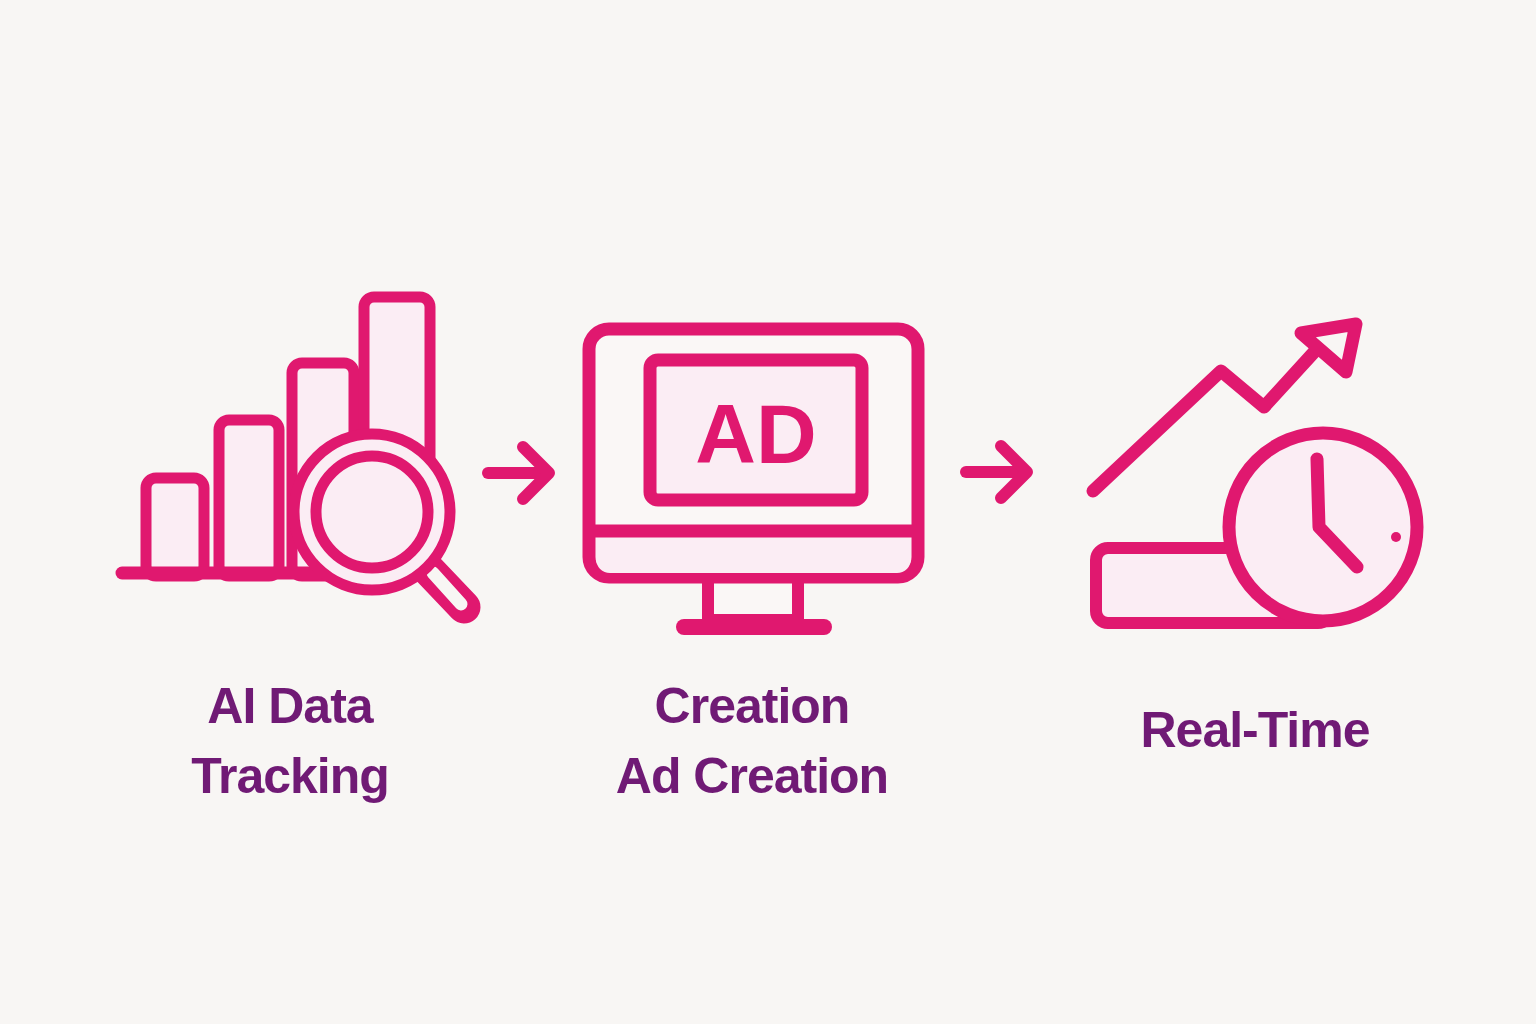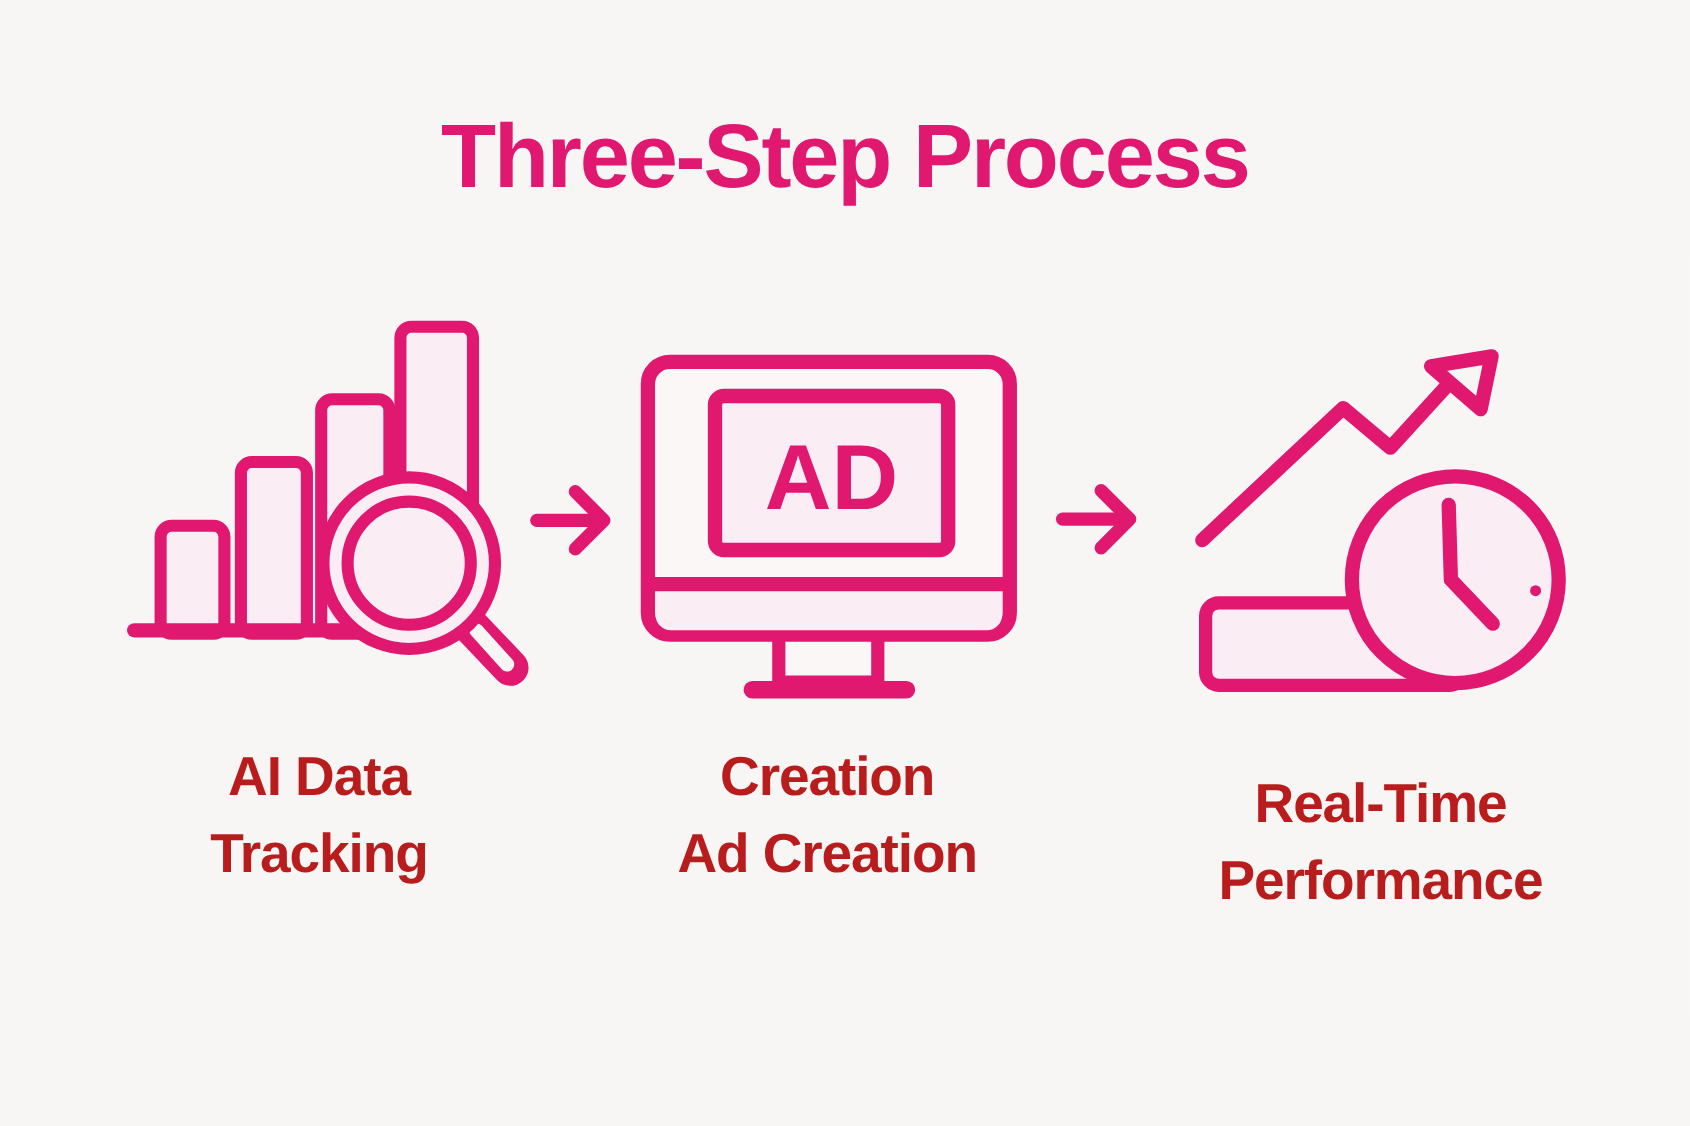--- a/index.html
+++ b/index.html
@@ -20,21 +20,21 @@
     color:#E0186F;
     line-height:1.05;
   }
   .step-label{
     position:absolute;
     top:671px;
     text-align:center;
     font-size:50px;
     font-weight:700;
     letter-spacing:-1px;
-    color:#b91c1c;
+    color:#701a75;
     line-height:70px;
   }
   .step-label .line{white-space:nowrap;}
   .icon-svg{position:absolute;display:block;}
   
   .st{stroke:#E0186F;stroke-width:12;fill:none;stroke-linecap:round;stroke-linejoin:round;}
   .st11{stroke:#E0186F;stroke-width:11;fill:none;stroke-linecap:round;stroke-linejoin:round;}
   .st13{stroke:#E0186F;stroke-width:13;fill:none;stroke-linecap:round;stroke-linejoin:round;}
   .fill-light{fill:#FBEDF4;}
   .fill-screen{fill:#FAF7F6;}
@@ -45,21 +45,20 @@
     font-weight:700;
     font-size:84px;
     fill:#E0186F;
   }
 </style>
 </head>
 <body>
 
 <div class="canvas">
 
-  <div class="title">Three-Step Process</div>
 
   <svg class="icon-svg" style="left:105px;top:280px;" width="400" height="360" viewBox="105 280 400 360">
     <g>
       <rect class="st11 fill-light" x="146" y="478" width="58" height="98" rx="10"></rect>
       <rect class="st11 fill-light" x="219" y="420" width="60" height="156" rx="10"></rect>
       <rect class="st11 fill-light" x="292" y="363" width="62" height="213" rx="10"></rect>
       <rect class="st11 fill-light" x="364" y="297" width="66" height="279" rx="10"></rect>
     </g>
     <line class="st13" x1="122" y1="573" x2="400" y2="573"></line>
     <g>
@@ -104,16 +103,15 @@
     <div class="line">Tracking</div>
   </div>
 
   <div class="step-label" style="left:552px;width:400px;">
     <div class="line">Creation</div>
     <div class="line">Ad Creation</div>
   </div>
 
   <div class="step-label" style="left:1055px;width:400px;margin-top:24px;">
     <div class="line">Real-Time</div>
-    <div class="line">Performance</div>
   </div>
 
 </div>
 
 </body></html>

